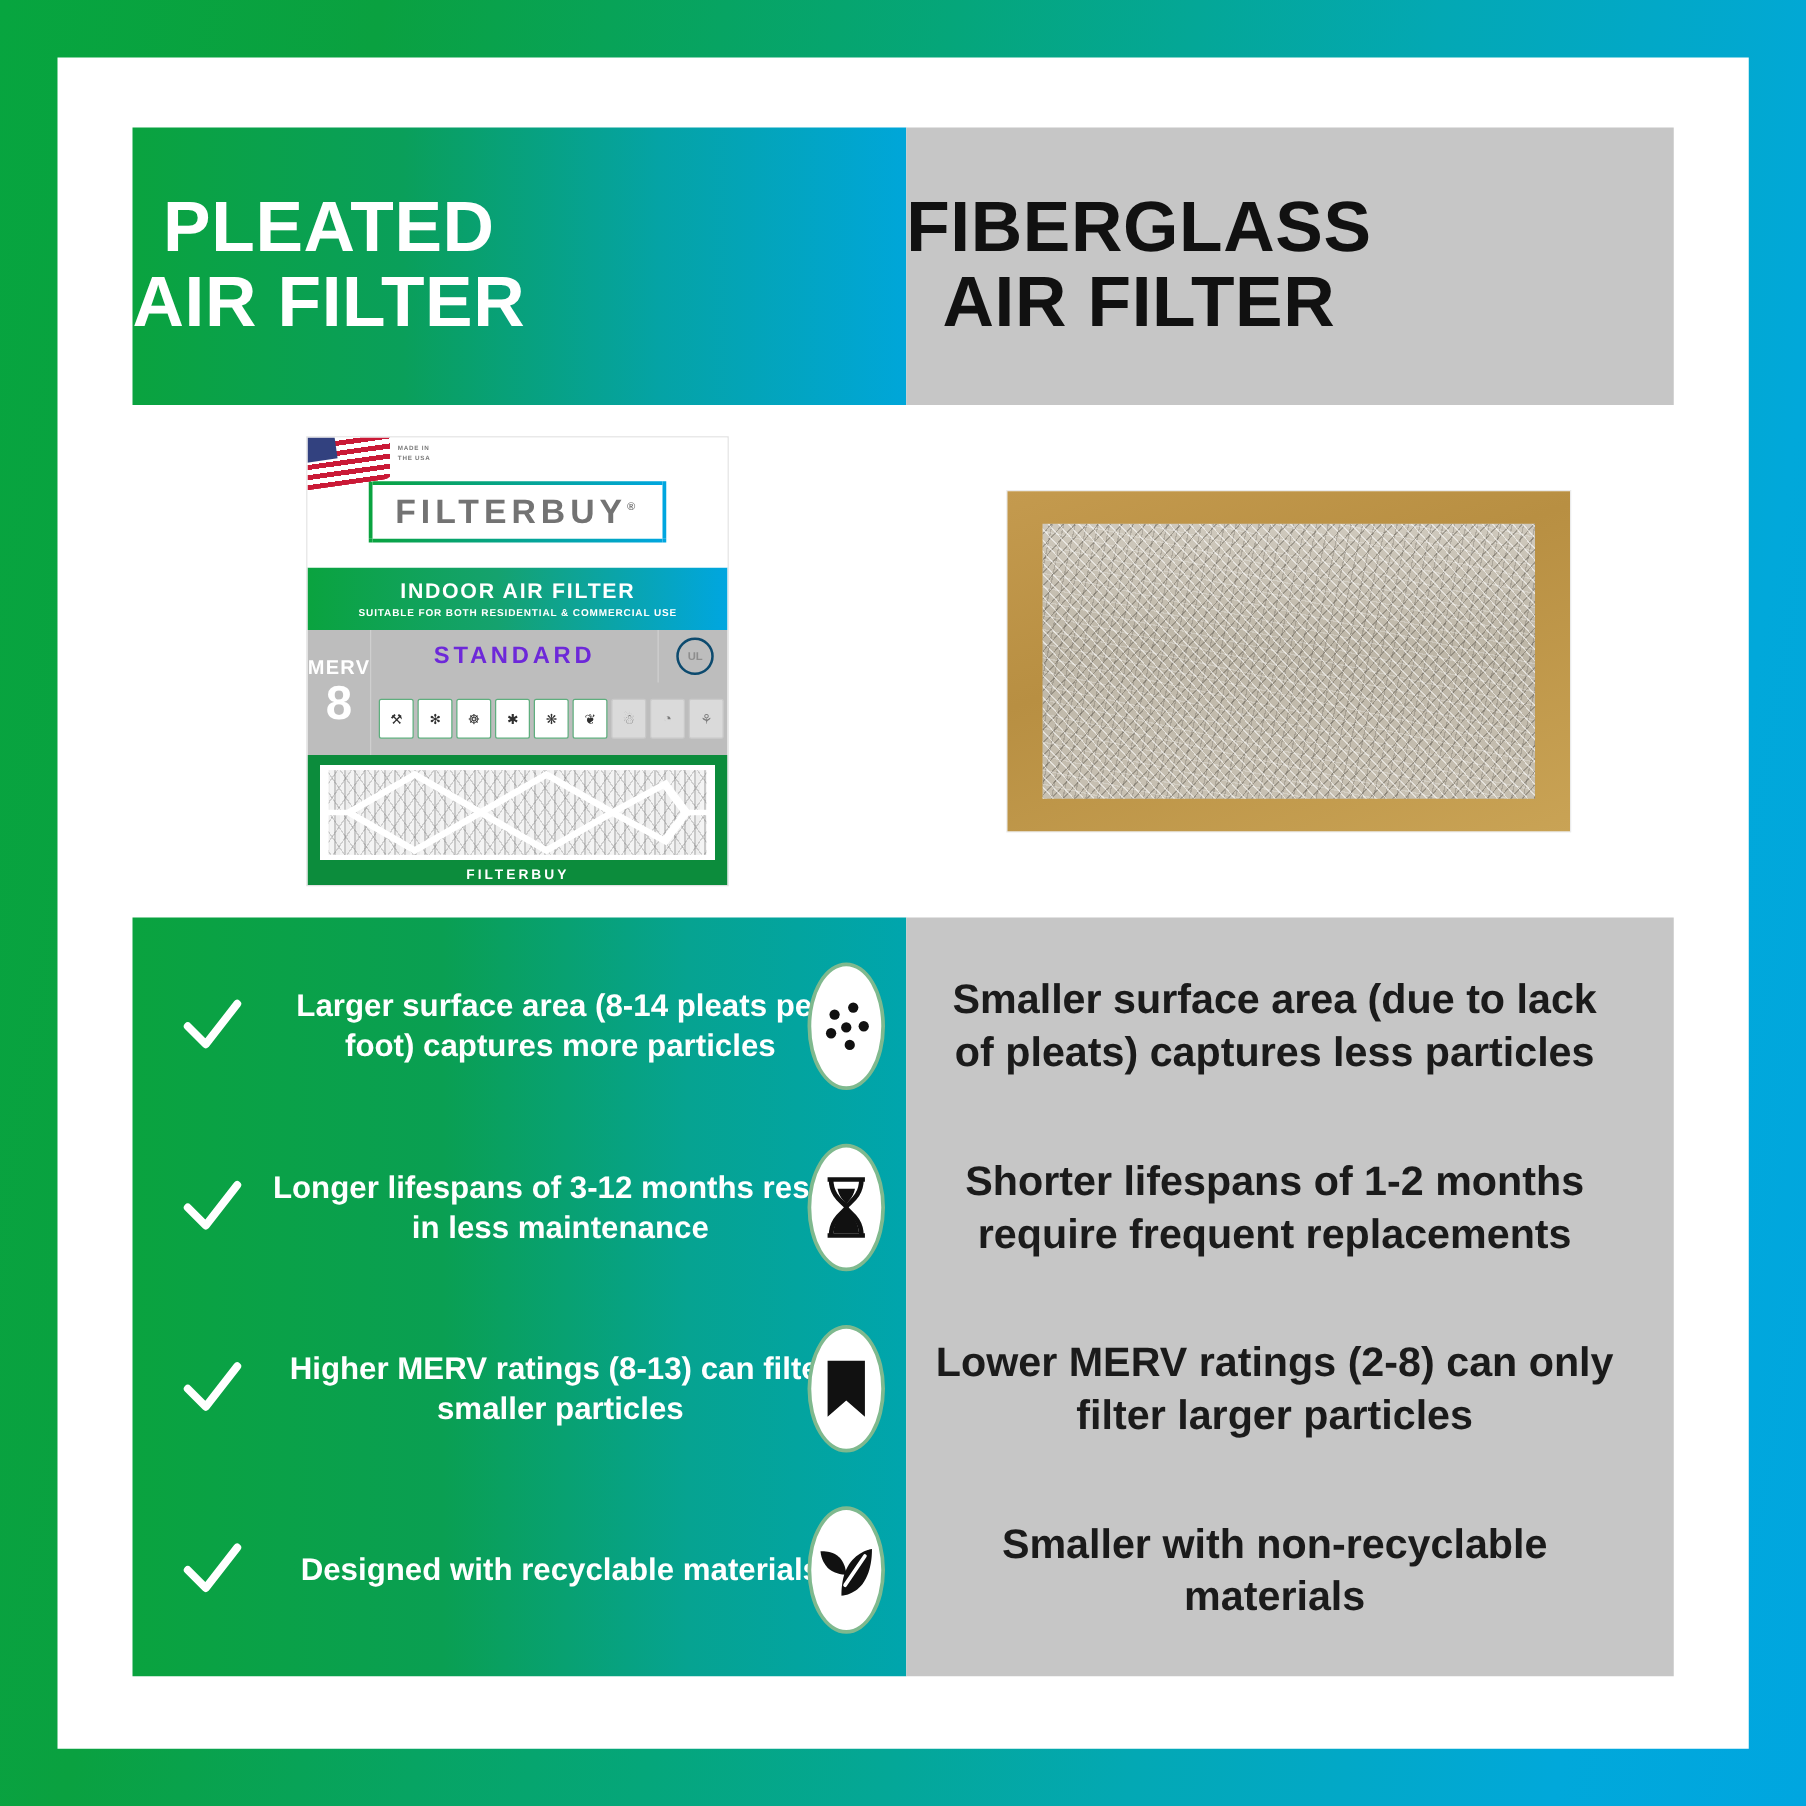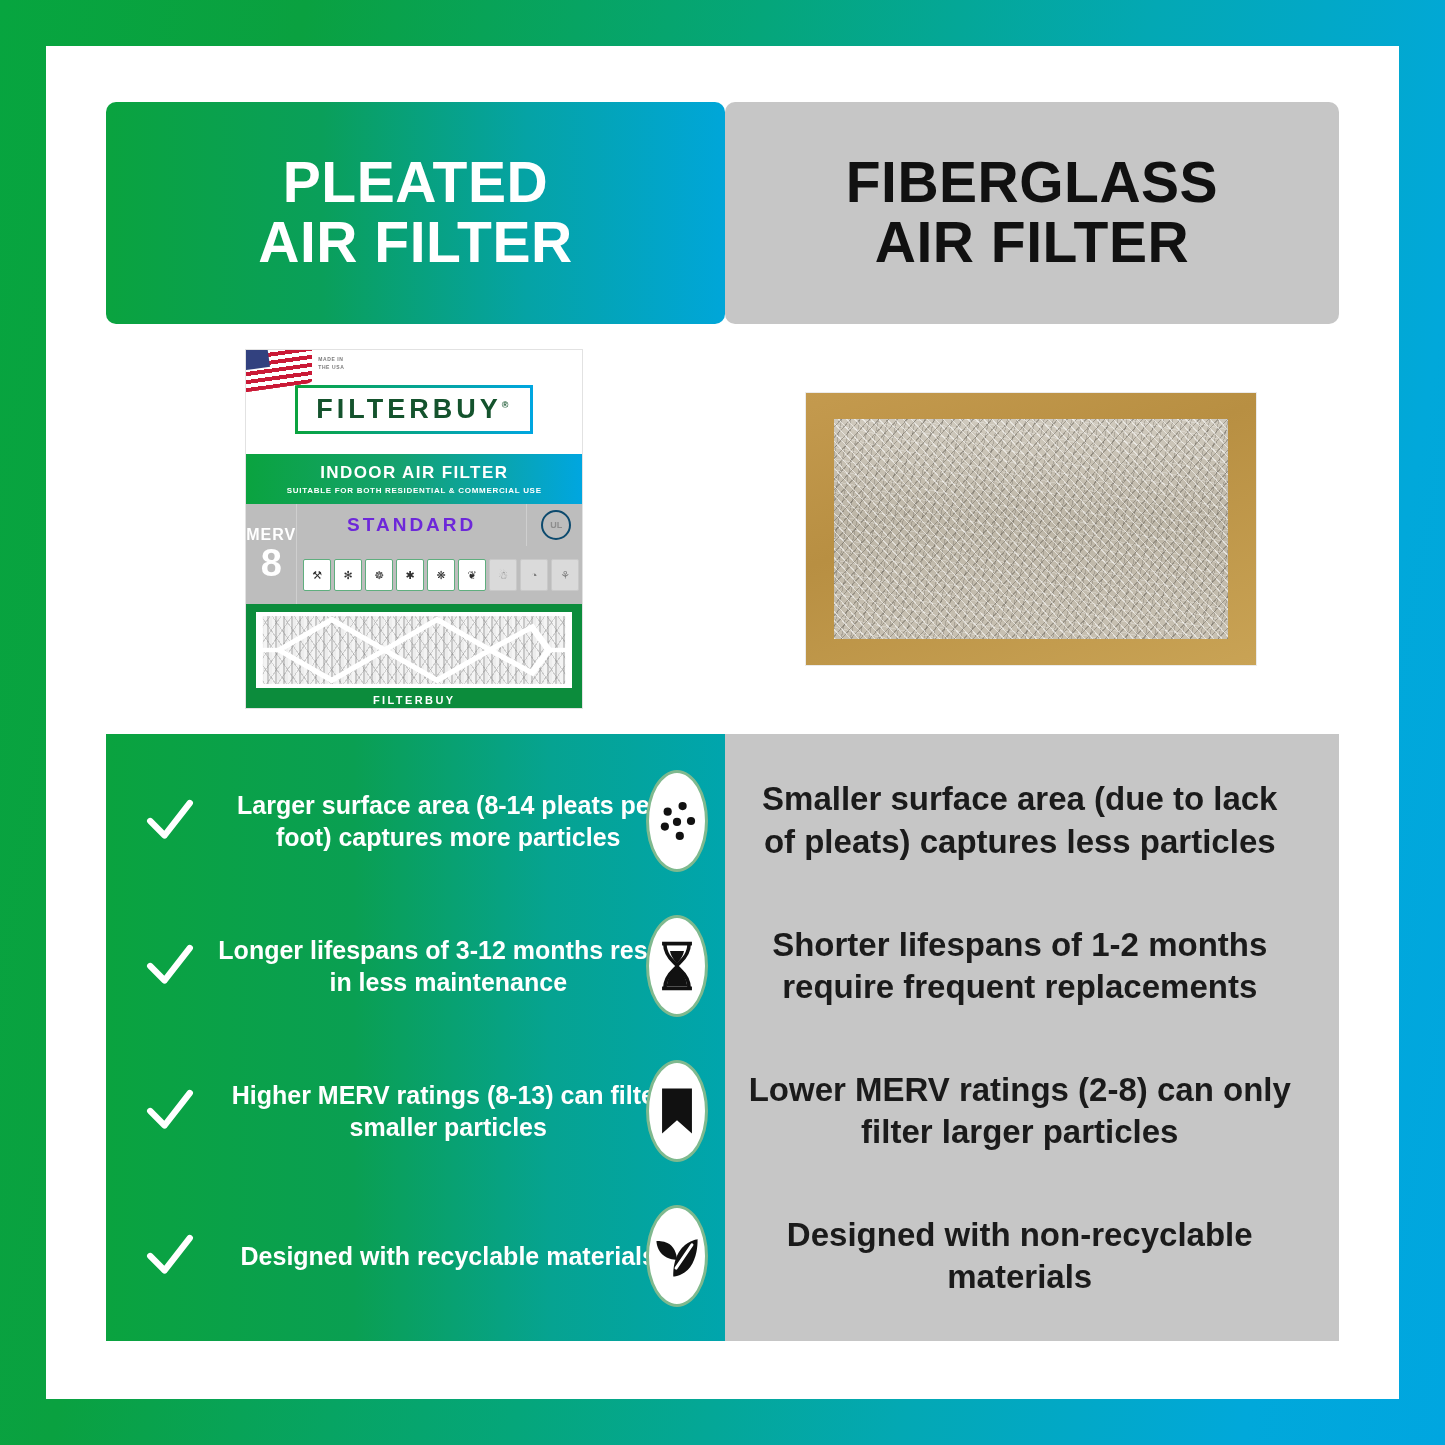--- a/index.html
+++ b/index.html
@@ -20,21 +20,21 @@
     position:relative;
     width:100%;height:100%;
     background:#ffffff;
     box-sizing:border-box;
     padding:56px 60px 58px 60px;
     display:flex;flex-direction:column;
   }
 
   
   .headers{display:flex;width:100%;height:222px;flex:0 0 auto;}
-  .hdr{display:flex;align-items:center;justify-content:center;box-sizing:border-box;border-radius:10px;}
+  .hdr{display:flex;align-items:center;box-sizing:border-box;}
   .hdr-left{
     width:50.2%;
     background:linear-gradient(90deg,#0aa33f 0%, #0a9f5a 35%, #05a3a5 68%, #00a6d9 100%);
   }
   .hdr-right{width:49.8%;background:#c6c6c6;}
   .hdr h1{
     margin:0;
     font-size:57px;
     line-height:1.05;
     letter-spacing:0.5px;
@@ -76,21 +76,21 @@
     font-size:5px;line-height:1.5;font-weight:bold;letter-spacing:.6px;color:#7a7a7a;
     text-align:left;
   }
   .brandbox{
     border:3px solid;
     border-image:linear-gradient(90deg,#0aa33f,#00a6e0) 1;
     padding:8px 18px;
     margin-top:14px;
   }
   .brand{
-    font-size:27px;font-weight:bold;letter-spacing:4px;color:#14532d;line-height:1;
+    font-size:27px;font-weight:bold;letter-spacing:4px;color:#737373;line-height:1;
   }
   .brand sup{font-size:9px;vertical-align:super;}
   .pl-band{
     height:50px;
     background:linear-gradient(90deg,#0aa33f 0%,#15a26e 45%,#00a6e0 100%);
     color:#fff;display:flex;flex-direction:column;align-items:center;justify-content:center;
   }
   .pl-band .b1{font-size:17px;font-weight:bold;letter-spacing:1.4px;}
   .pl-band .b2{font-size:8px;font-weight:bold;letter-spacing:.7px;margin-top:3px;}
   .pl-spec{height:100px;background:#bdbdbd;display:flex;}
@@ -361,21 +361,21 @@
         <div class="crow">
           <div class="cell cell-left">
             <div class="check">
               <svg viewBox="0 0 60 60" aria-hidden="true">
                   <path d="M8 30 L24 46 L52 10" fill="none" stroke="#ffffff" stroke-width="7" stroke-linecap="round" stroke-linejoin="round"></path>
                 </svg>
             </div>
             <div class="txt-left">Designed with recyclable materials</div>
           </div>
           <div class="cell cell-right">
-            <div class="txt-right">Designed with non-recyclable materials</div>
+            <div class="txt-right">Smaller with non-recyclable materials</div>
           </div>
         </div>
 
       </div>
 
       <div class="iconcol">
         <div class="icon-slot">
           <div class="badge">
             <svg viewBox="0 0 60 60" aria-hidden="true">
               <g fill="#111111">

